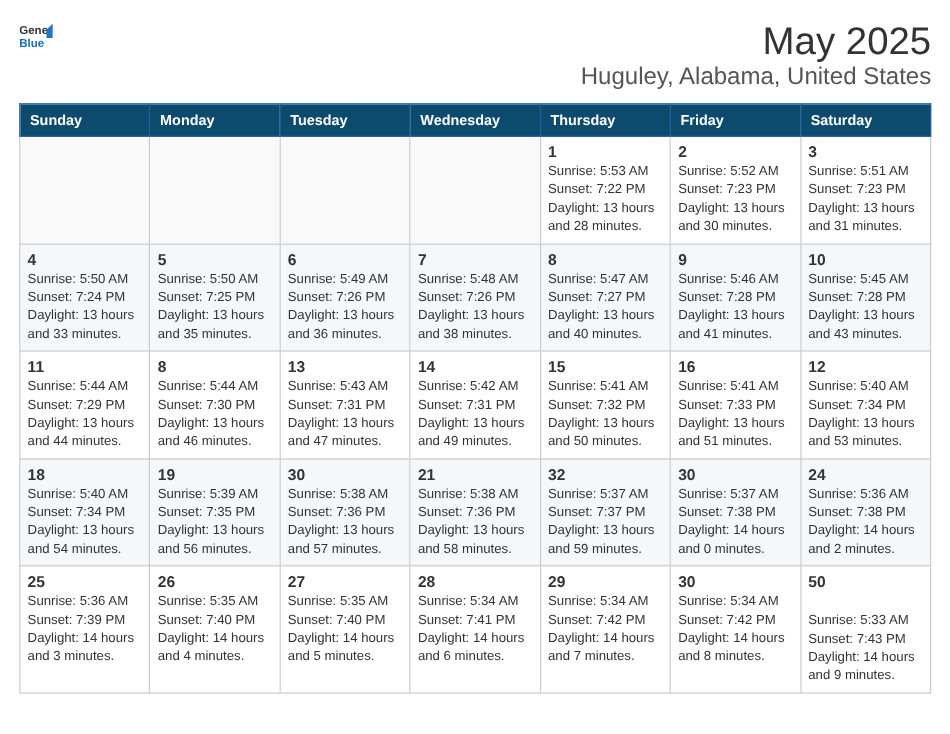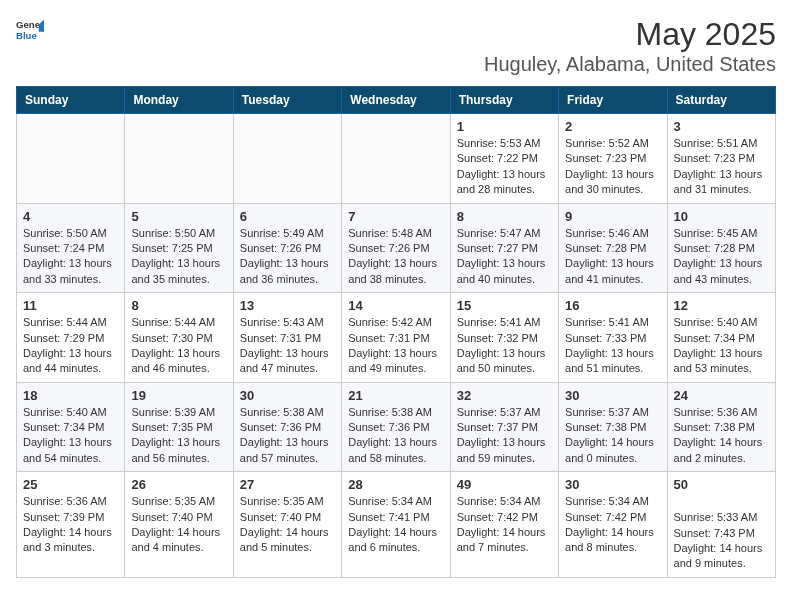--- a/index.html
+++ b/index.html
@@ -316,21 +316,21 @@
 and 5 minutes.</div>
         </td>
         <td>
           <span class="day-number">28</span>
           <div class="day-info" style="white-space: pre-line;">Sunrise: 5:34 AM
 Sunset: 7:41 PM
 Daylight: 14 hours
 and 6 minutes.</div>
         </td>
         <td>
-          <span class="day-number">49</span>
+          <span class="day-number">29</span>
           <div class="day-info" style="white-space: pre-line;">Sunrise: 5:34 AM
 Sunset: 7:42 PM
 Daylight: 14 hours
 and 7 minutes.</div>
         </td>
         <td>
           <span class="day-number">30</span>
           <div class="day-info" style="white-space: pre-line;">Sunrise: 5:34 AM
 Sunset: 7:42 PM
 Daylight: 14 hours

